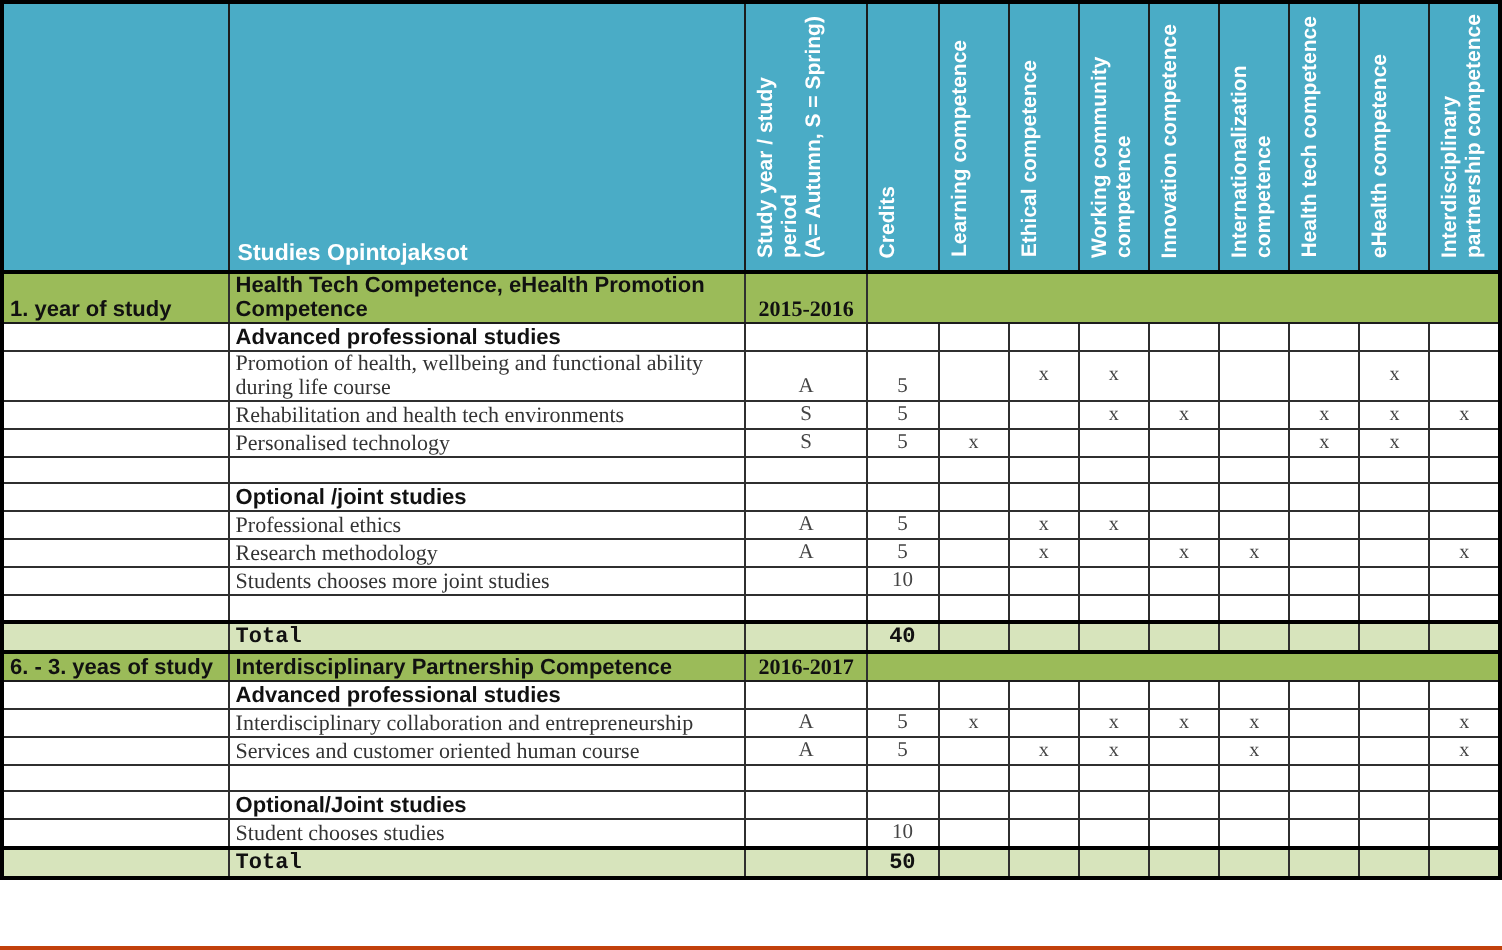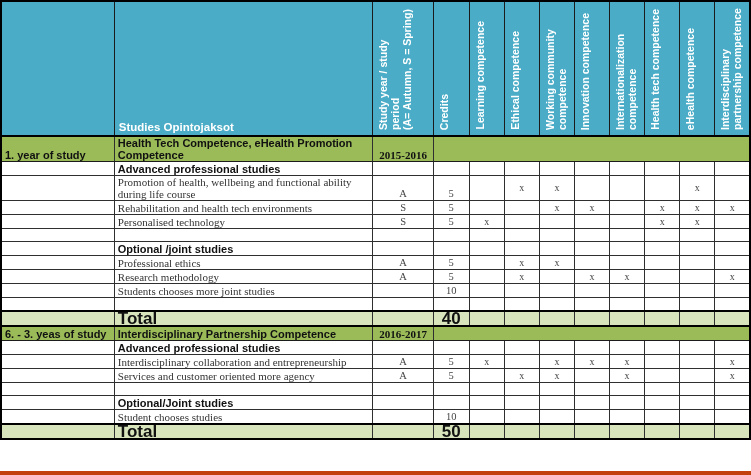--- a/index.html
+++ b/index.html
@@ -1,19 +1,19 @@
 <!DOCTYPE html>
 <html><head>
 <meta charset="utf-8">
 <style>
   html,body{margin:0;padding:0;background:#fff;}
   .sheet{
     width:751px;height:475px;box-sizing:border-box;position:relative;
     font-family:"Liberation Sans",sans-serif;
-    border-bottom:4px solid #c2410c;
+    border-bottom:2px solid #c2410c;
     overflow:hidden;
   }
   table{
     border-collapse:collapse;table-layout:fixed;width:751px;
     border:2px solid #000;
   }
   col.c-label{width:113px;}
   col.c-studies{width:258px;}
   col.c-period{width:60px;}
   col.c-credits{width:36px;}
@@ -64,21 +64,21 @@
   tr.subheader td.cell-studies{font-weight:bold;font-size:11px;color:#111;}
   tr.course td.cell-studies{font-family:"Liberation Serif",serif;font-size:11px;color:#333;}
   td.cell-period,td.cell-credits,td.cell-mark{
     text-align:center;font-family:"Liberation Serif",serif;color:#444;
   }
   td.cell-mark{vertical-align:middle;font-size:10px;}
   tr.total td{
     background:#d7e4bc;border-top:2px solid #000;
   }
   tr.total td.cell-studies,tr.total td.cell-credits{
-    font-weight:bold;color:#111;font-family:Liberation Sans, sans-serif;font-size:17px;
+    font-weight:bold;color:#111;font-family:Liberation Mono, monospace;font-size:11px;
   }
   td.fill{border-left:1px solid #1c1c1c;}
   tr.empty td{height:12px;}
 </style>
 </head>
 <body>
 
 <div class="sheet">
   <table>
     <colgroup>
@@ -302,21 +302,21 @@
           <td class="cell-mark"></td>
           <td class="cell-mark">x</td>
           <td class="cell-mark">x</td>
           <td class="cell-mark">x</td>
           <td class="cell-mark"></td>
           <td class="cell-mark"></td>
           <td class="cell-mark">x</td>
         </tr>
         <tr class="course">
           <td class="cell-label"></td>
-          <td class="cell-studies">Services and  customer oriented more  agency</td>
+          <td class="cell-studies">Services and  customer oriented human  course</td>
           <td class="cell-period">A</td>
           <td class="cell-credits">5</td>
           <td class="cell-mark"></td>
           <td class="cell-mark">x</td>
           <td class="cell-mark">x</td>
           <td class="cell-mark"></td>
           <td class="cell-mark">x</td>
           <td class="cell-mark"></td>
           <td class="cell-mark"></td>
           <td class="cell-mark">x</td>

